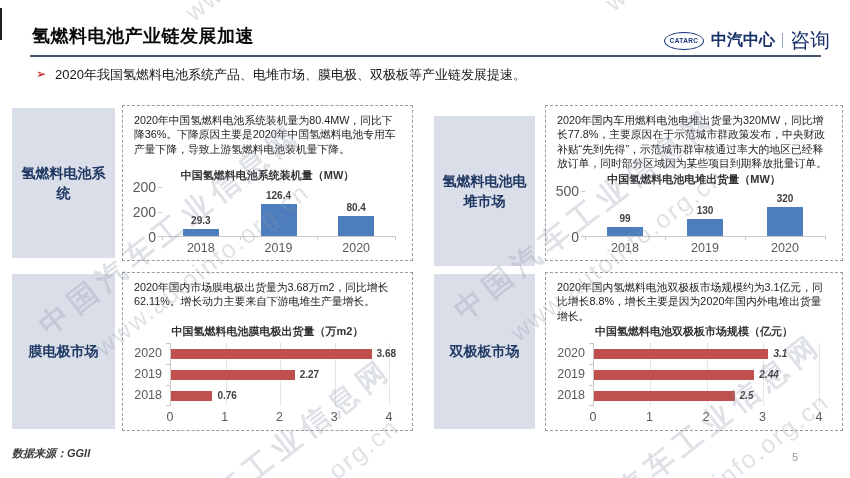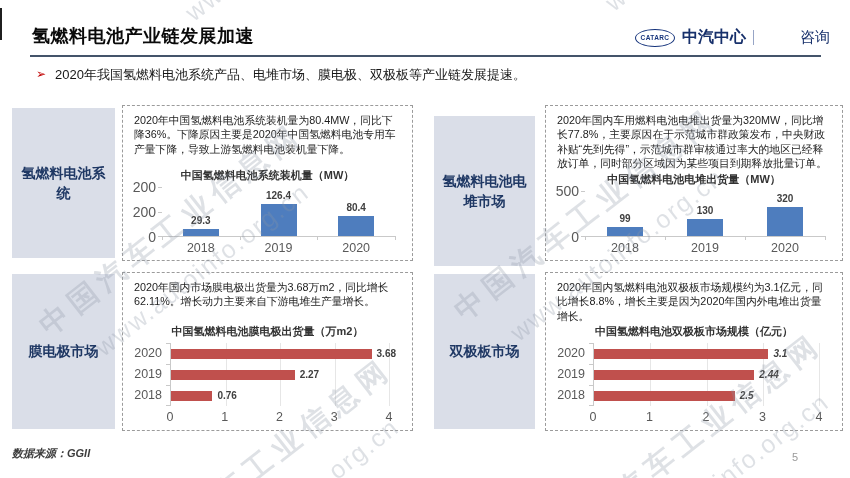--- a/index.html
+++ b/index.html
@@ -14,21 +14,21 @@
   
   .slide-title { position:absolute; left:32px; top:24px; font-size:18px; font-weight:700;
     color:#0a0a0a; letter-spacing:0.5px; white-space:nowrap; }
   .header-rule { position:absolute; left:30px; top:55px; width:791px; height:2px; background:var(--rule,#44546A); }
   .logo { position:absolute; right:20px; top:27px; display:flex; align-items:center; gap:7px; }
   .badge { width:40px; height:18px; border:1.6px solid #16347C; border-radius:50%;
     display:flex; align-items:center; justify-content:center;
     font-size:6.5px; font-weight:700; color:#16347C; letter-spacing:0.4px; }
   .brand { font-size:16px; font-weight:700; color:#17306B; }
   .logo-divider { width:1px; height:15px; background:#97A5C6; }
-  .division { font-size:15px; color:#17306B;margin-left:39px; }
+  .division { font-size:20px; color:#17306B; }
 
   
   .bullet { position:absolute; left:36px; top:66px; width:790px; display:flex; gap:9px; align-items:flex-start; }
   .arrow { color:var(--arrow,#C00000); font-size:12px; line-height:17px; }
   .bullet-text { font-size:13px; line-height:17px; color:#161616; }
 
   
   .tab { position:absolute; background:var(--tabBg,#DADEE8); color:var(--tabText,#1F3864);
     display:flex; align-items:center; justify-content:center; text-align:center;
     font-size:14px; font-weight:600; line-height:1.45; padding:0 8px; }

